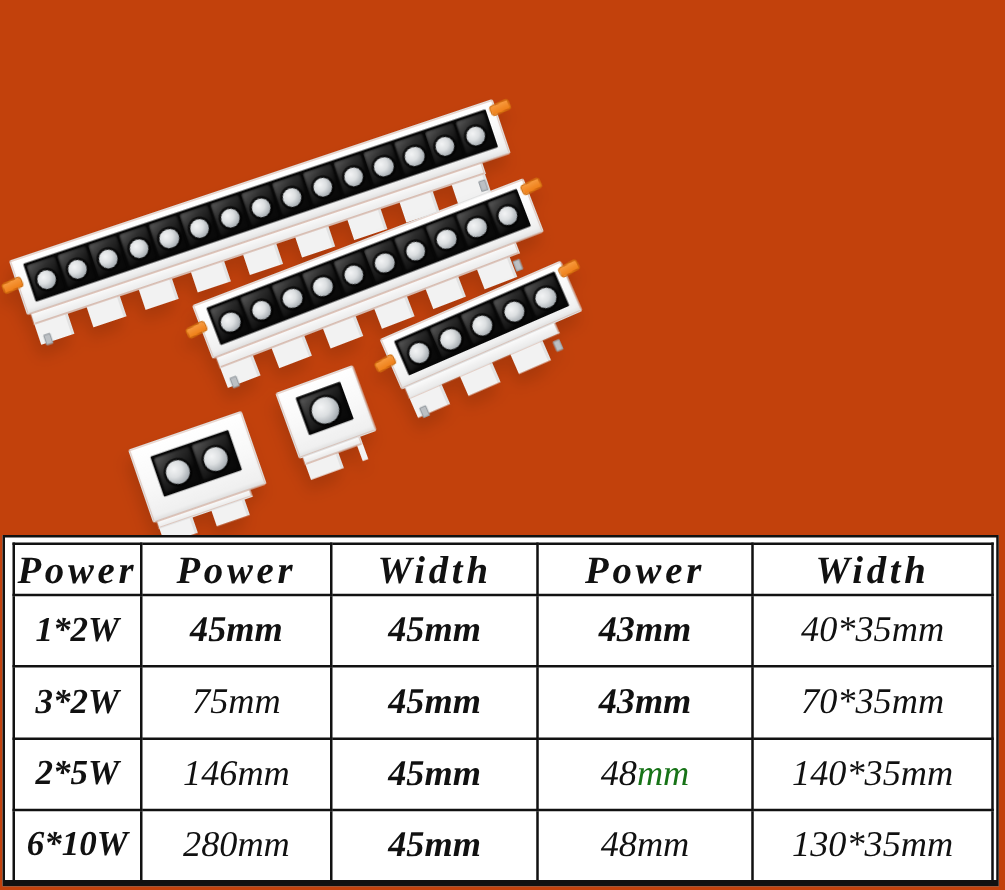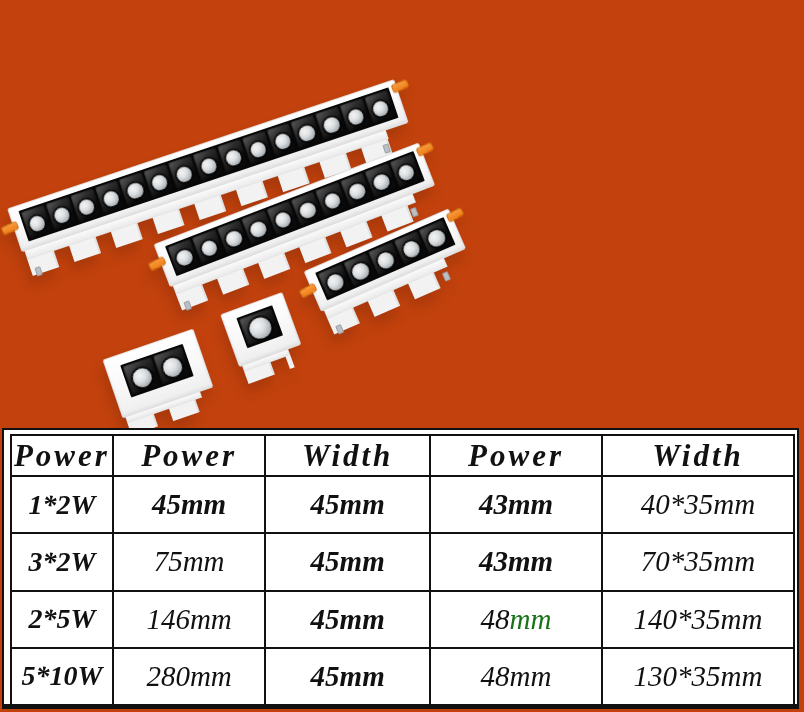--- a/index.html
+++ b/index.html
@@ -278,21 +278,21 @@
             <td>70*35mm</td>
           </tr>
           <tr>
             <td class="b power">2*5W</td>
             <td>146mm</td>
             <td class="b">45mm</td>
             <td>48<span class="green" style="color: rgb(23, 115, 23);">mm</span></td>
             <td>140*35mm</td>
           </tr>
           <tr>
-            <td class="b power">5*10W</td>
+            <td class="b power">6*10W</td>
             <td>280mm</td>
             <td class="b">45mm</td>
             <td>48mm</td>
             <td>130*35mm</td>
           </tr>
         </tbody>
     </table>
   </div>
 </div>
 

